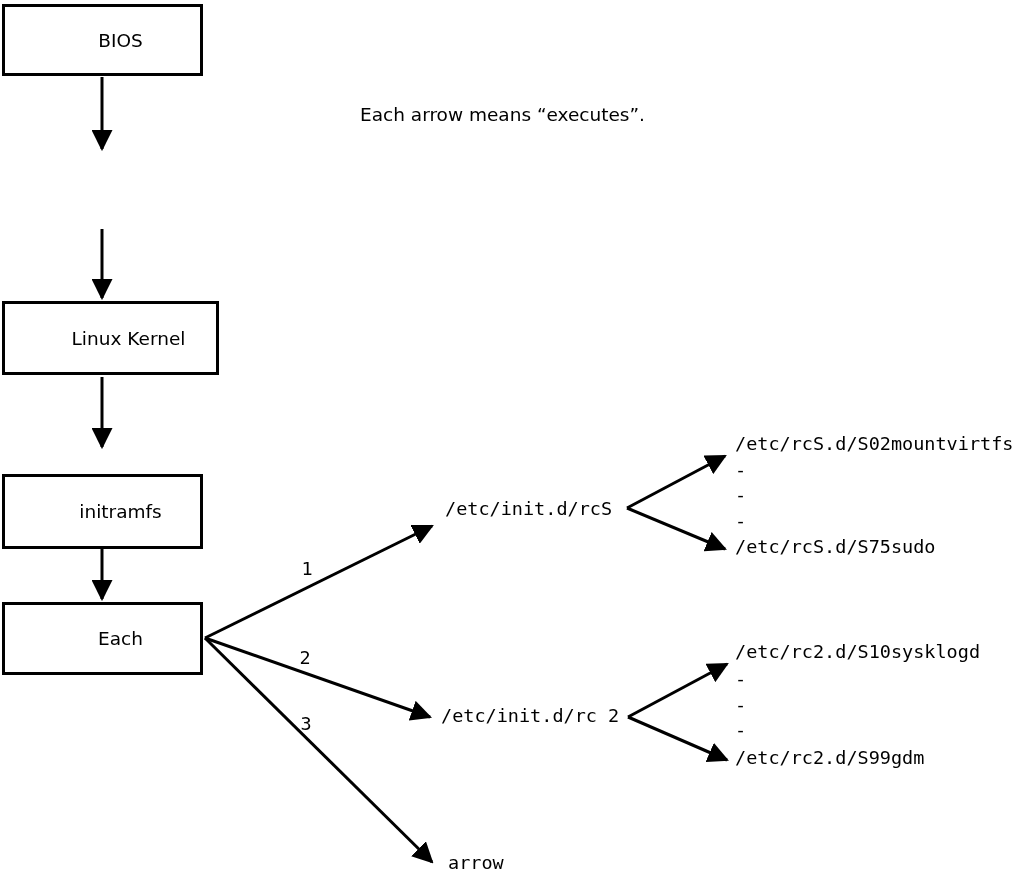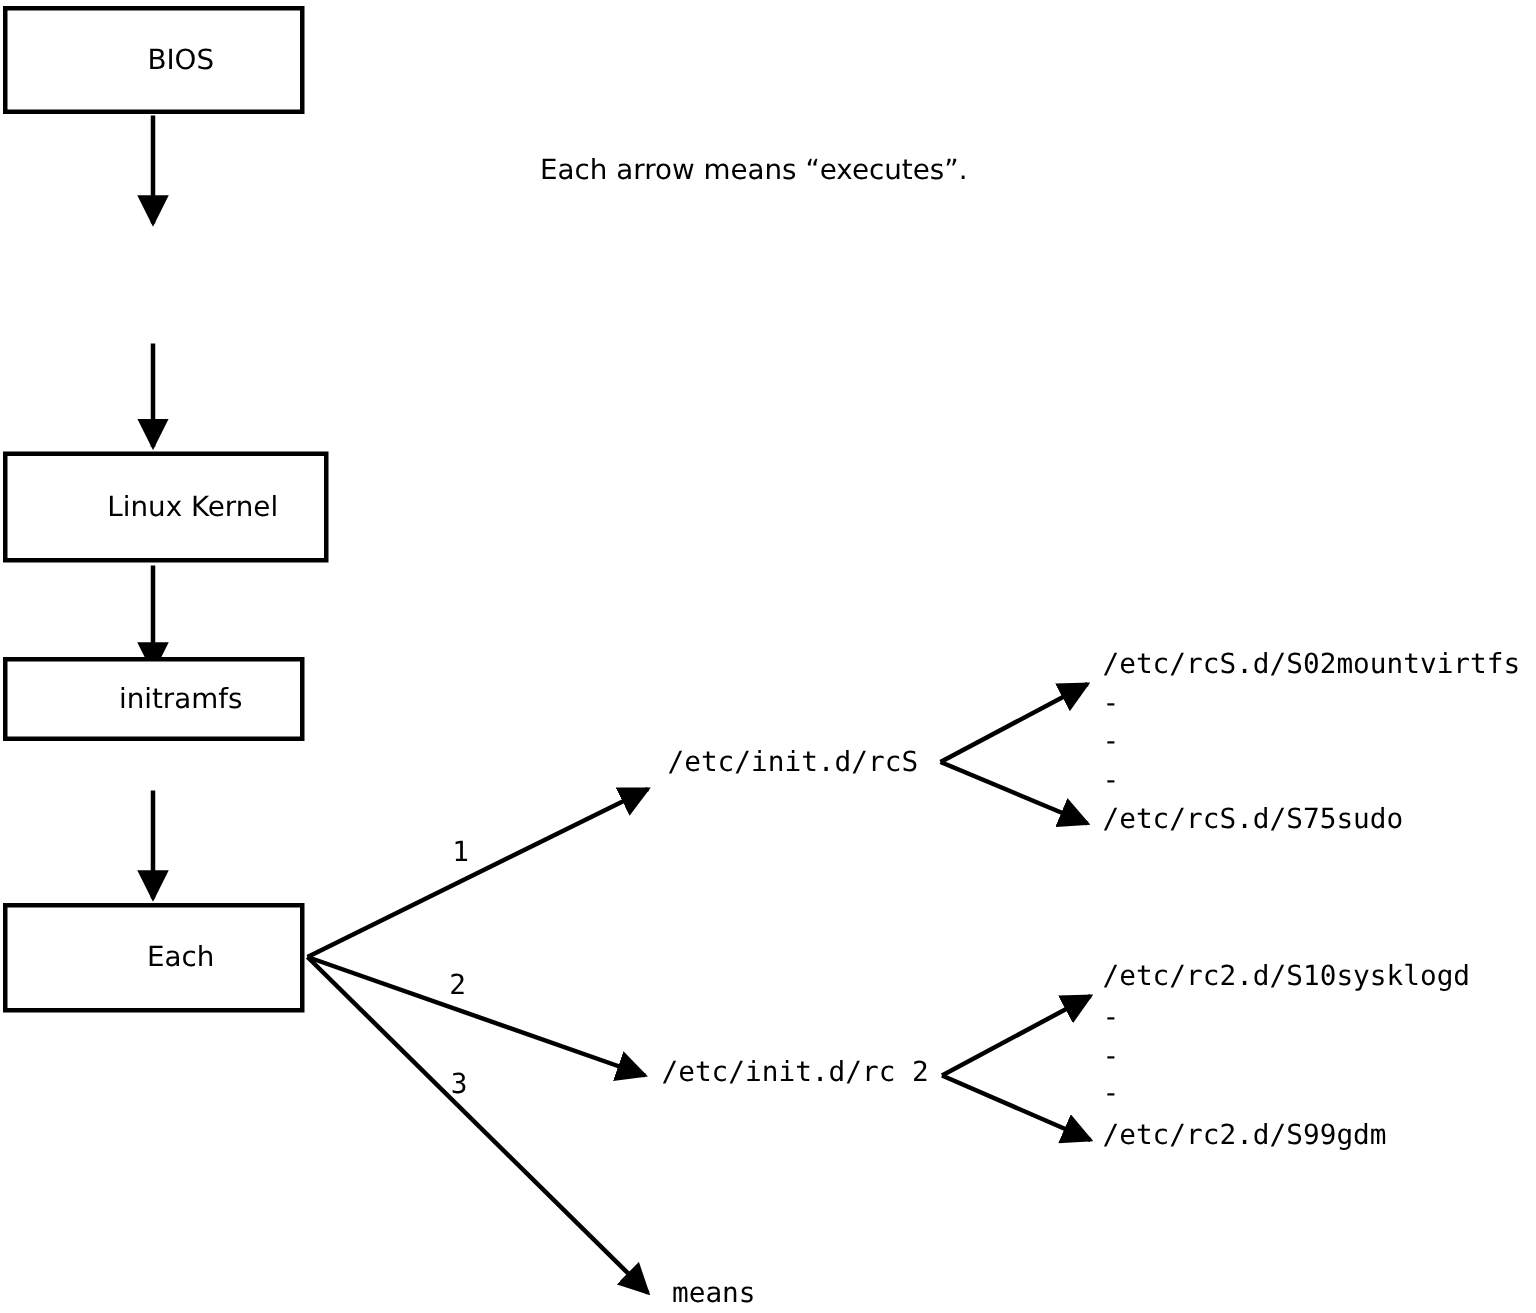--- a/index.html
+++ b/index.html
@@ -77,36 +77,36 @@
     <line x1="628" y1="717" x2="727" y2="664" stroke="#000" stroke-width="3" marker-end="url(#ah)"></line>
     <line x1="628" y1="717" x2="727" y2="760" stroke="#000" stroke-width="3" marker-end="url(#ah)"></line>
   </svg>
 
   <div class="node" style="left:2px;top:4px;width:201px;height:72px">
     <span>BIOS</span>
   </div>
   <div class="node" style="left:2px;top:301px;width:217px;height:74px">
     <span>Linux Kernel</span>
   </div>
-  <div class="node" style="left:2px;top:438px;width:201px;height:56px">
+  <div class="node" style="left:2px;top:474px;width:201px;height:75px">
     <span>initramfs</span>
   </div>
   <div class="node" style="left:2px;top:602px;width:201px;height:73px">
     <span>Each</span>
   </div>
 
   <div class="caption" style="left:360px;top:114px">Each arrow means “executes”.</div>
 
   <div class="mono num" style="left:307px;top:569px">1</div>
   <div class="mono num" style="left:305px;top:658px">2</div>
   <div class="mono num" style="left:306px;top:724px">3</div>
 
   <div class="mono" style="left:445px;top:509px">/etc/init.d/rcS</div>
   <div class="mono" style="left:441px;top:716px">/etc/init.d/rc 2</div>
-  <div class="mono" style="left:448px;top:863px">means</div>
+  <div class="mono" style="left:448px;top:863px">arrow</div>
 
   <div class="mono" style="left:735px;top:444px">/etc/rcS.d/S02mountvirtfs</div>
   <div class="mono" style="left:735px;top:470px">-</div>
   <div class="mono" style="left:735px;top:495px">-</div>
   <div class="mono" style="left:735px;top:521px">-</div>
   <div class="mono" style="left:735px;top:547px">/etc/rcS.d/S75sudo</div>
 
   <div class="mono" style="left:735px;top:652px">/etc/rc2.d/S10sysklogd</div>
   <div class="mono" style="left:735px;top:679px">-</div>
   <div class="mono" style="left:735px;top:705px">-</div>

